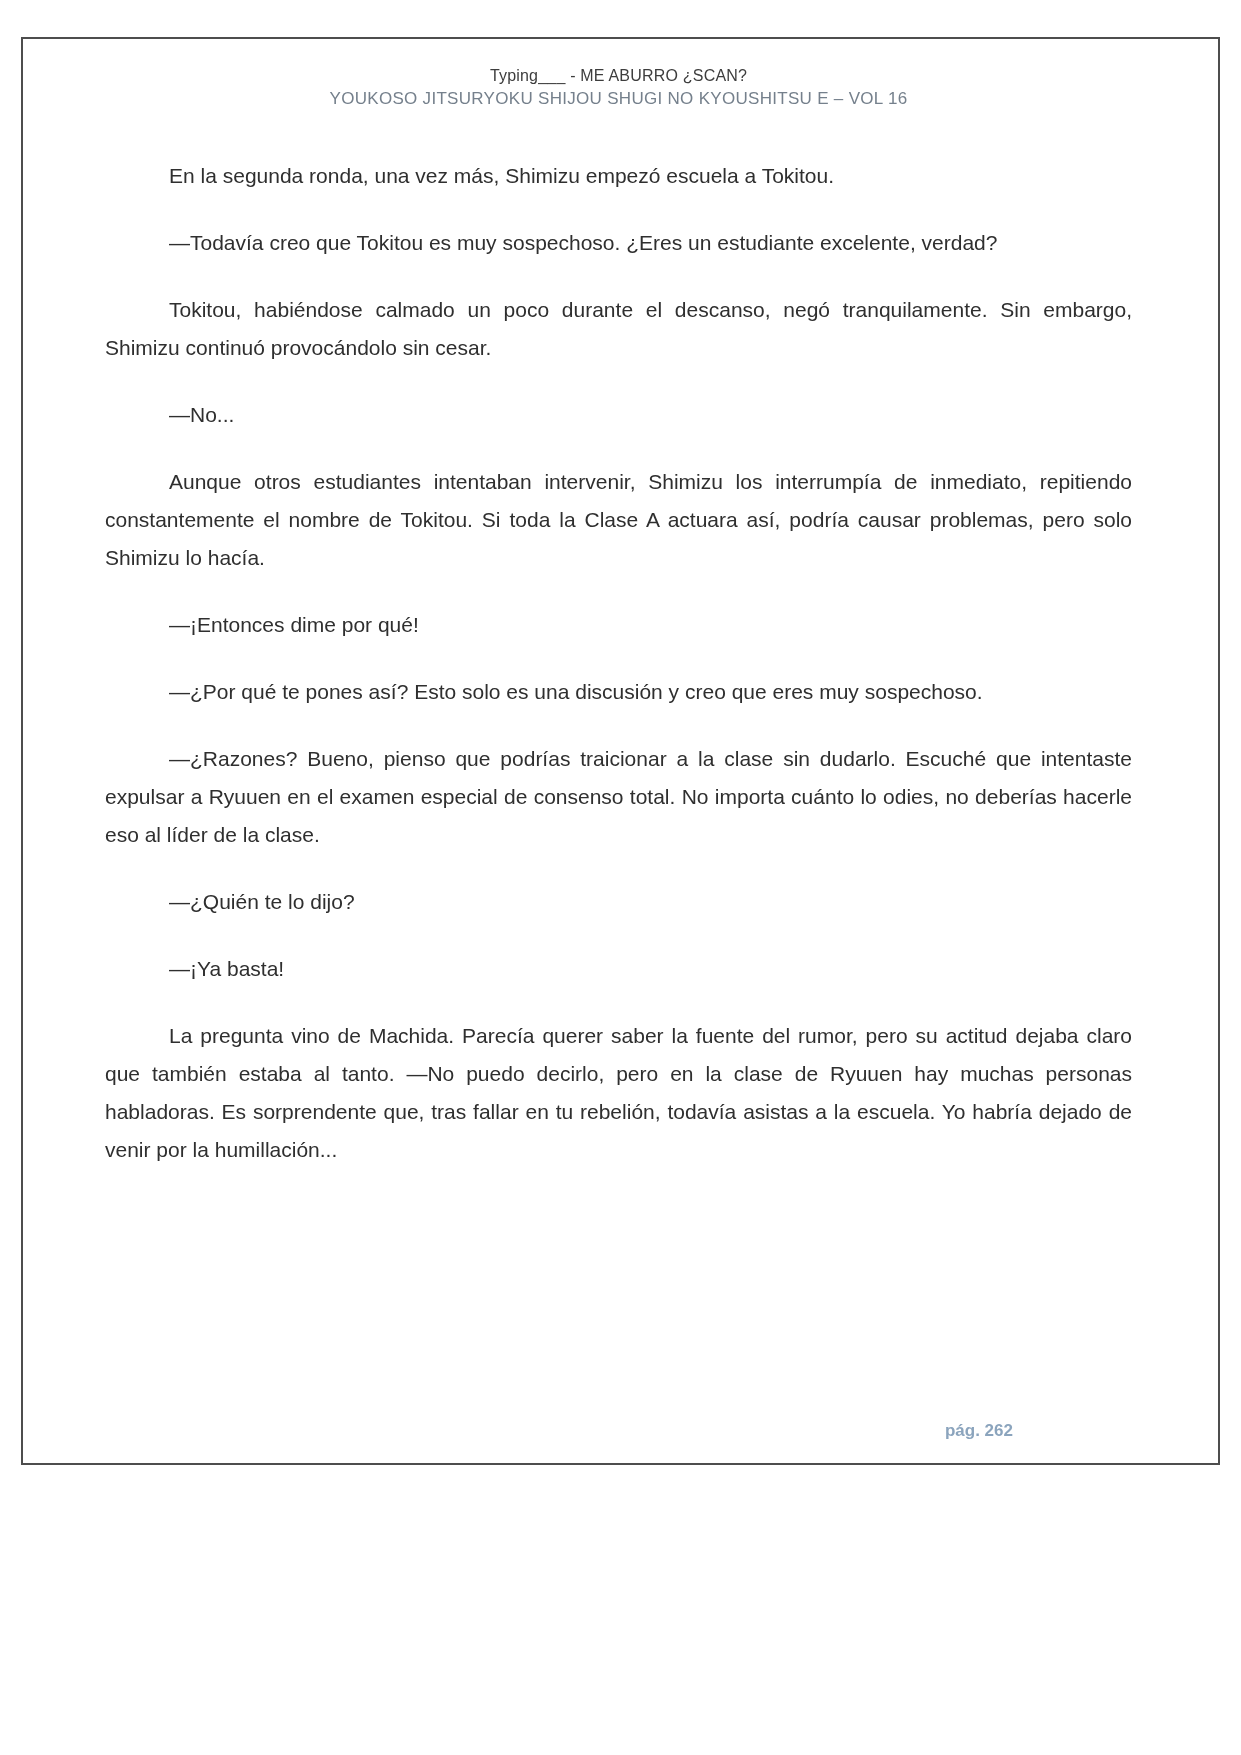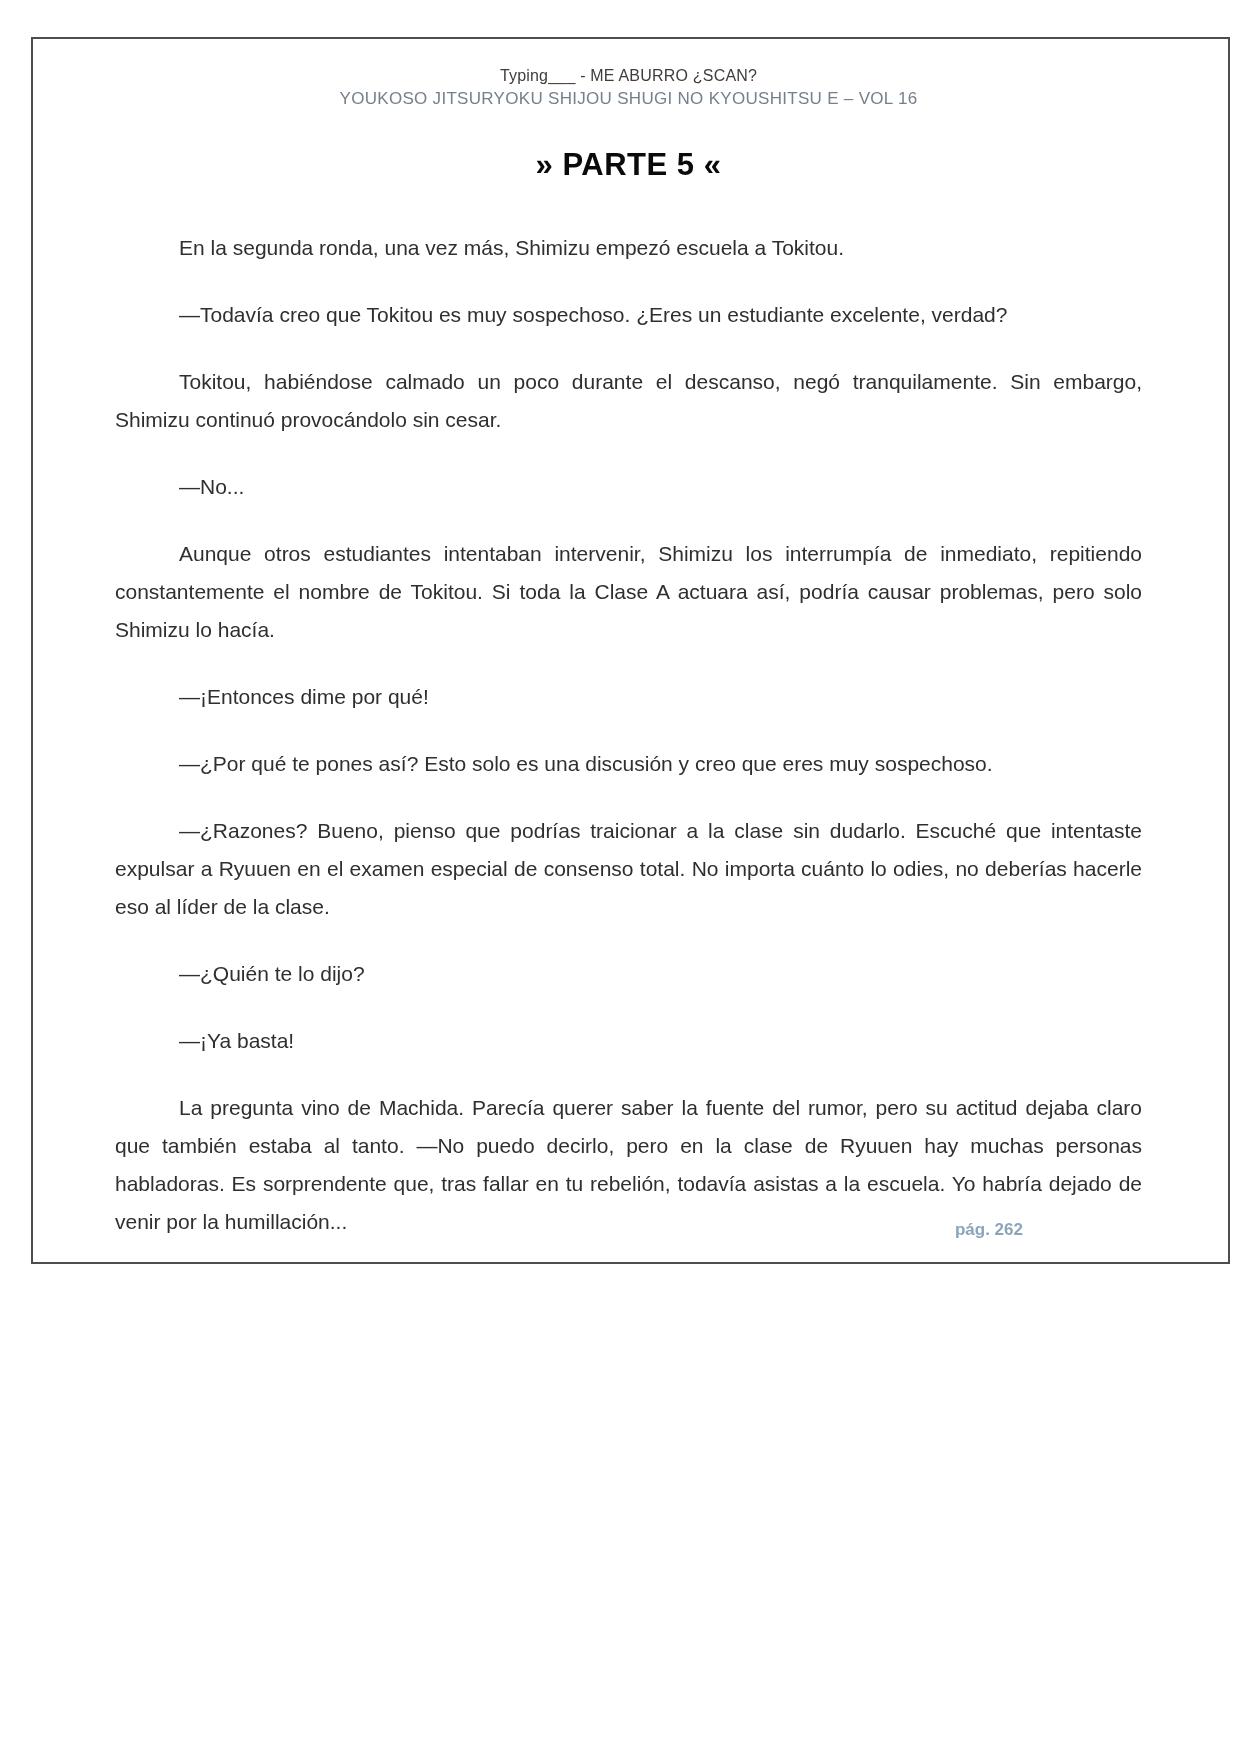--- a/index.html
+++ b/index.html
@@ -6,24 +6,24 @@
   html, body {
     width: 1241px;
     height: 1755px;
     background: #ffffff;
     font-family: "Liberation Sans", sans-serif;
   }
   body { position: relative; overflow: hidden; }
 
   .sheet {
     position: absolute;
-    left: 31px;
+    left: 21px;
     top: 37px;
     width: 1199px;
-    height: 1227px;
+    height: 1428px;
     border: 2px solid var(--border-color, #4d4d4d);
     background: #ffffff;
     padding: 26px 86px 0 82px;
   }
 
   .doc-header { text-align: center; }
   .doc-header .line1 {
     font-size: 16px;
     line-height: 22px;
     color: var(--header1-color, #3d3d3d);
@@ -69,21 +69,20 @@
 </head>
 <body>
 
 <div class="sheet">
 
   <header class="doc-header">
     <div class="line1">Typing___ - ME ABURRO ¿SCAN?</div>
     <div class="line2">YOUKOSO JITSURYOKU SHIJOU SHUGI NO KYOUSHITSU E – VOL 16</div>
   </header>
 
-  <h1 class="doc-title">» PARTE 5 «</h1>
 
   <main class="doc-body">
     <p>En la segunda ronda, una vez más, Shimizu empezó escuela a Tokitou.</p>
     <p>—Todavía creo que Tokitou es muy sospechoso. ¿Eres un estudiante excelente, verdad?</p>
     <p>Tokitou, habiéndose calmado un poco durante el descanso, negó tranquilamente. Sin embargo, Shimizu continuó provocándolo sin cesar.</p>
     <p>—No...</p>
     <p>Aunque otros estudiantes intentaban intervenir, Shimizu los interrumpía de inmediato, repitiendo constantemente el nombre de Tokitou. Si toda la Clase A actuara así, podría causar problemas, pero solo Shimizu lo hacía.</p>
     <p>—¡Entonces dime por qué!</p>
     <p>—¿Por qué te pones así? Esto solo es una discusión y creo que eres muy sospechoso.</p>
     <p>—¿Razones? Bueno, pienso que podrías traicionar a la clase sin dudarlo. Escuché que intentaste expulsar a Ryuuen en el examen especial de consenso total. No importa cuánto lo odies, no deberías hacerle eso al líder de la clase.</p>

